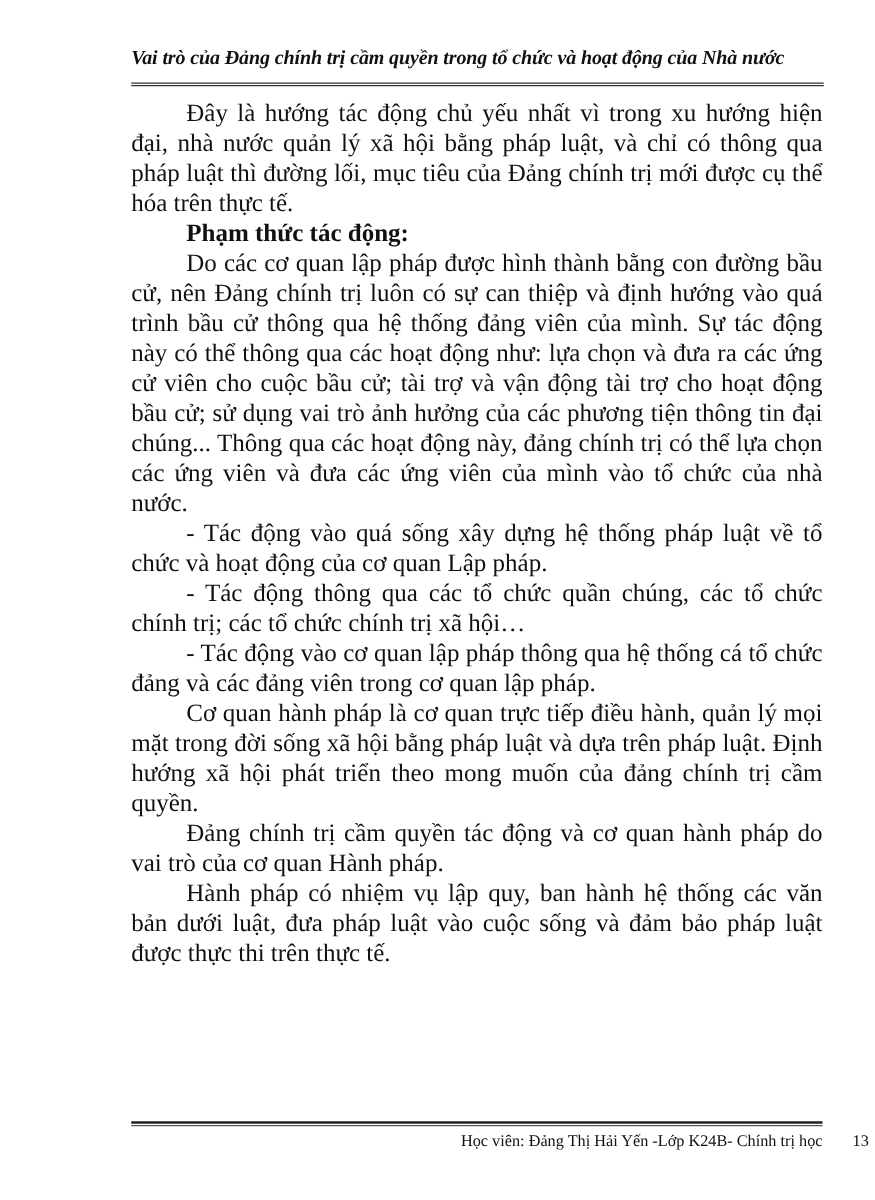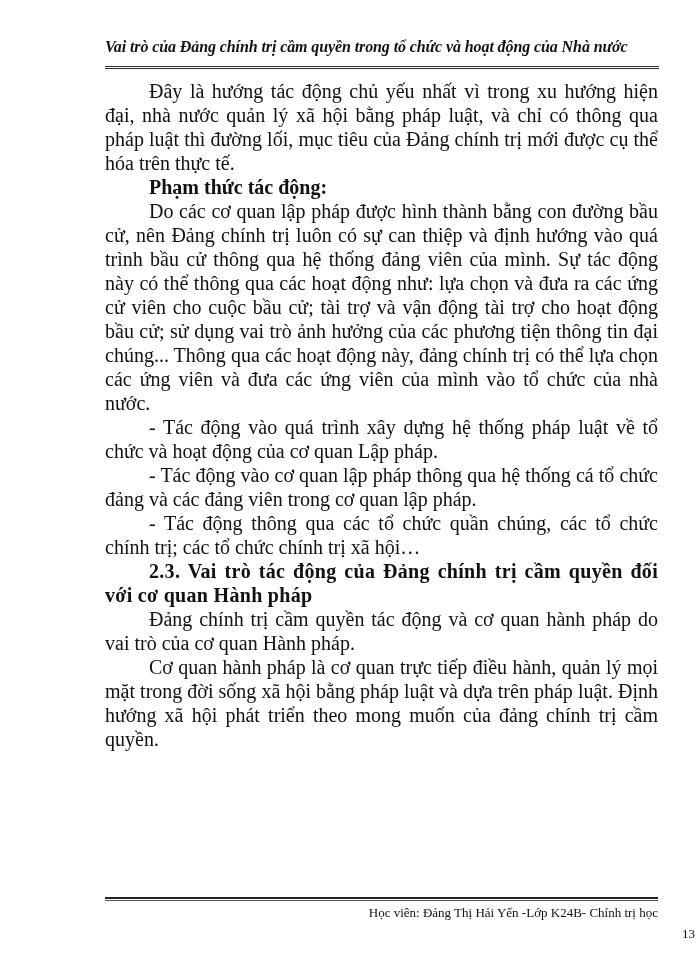--- a/index.html
+++ b/index.html
@@ -13,37 +13,37 @@
   .body { position:absolute; left:105px; top:79px; width:553px;
           font-size:20px; line-height:24px; text-align:justify; }
   .body p { margin:0; text-indent:44px; }
   .body p.bold { font-weight:bold; }
   .body p.heading { font-weight:bold; letter-spacing:0.3px; }
   .footer-rule { position:absolute; left:105px; top:897px; width:553px; height:4px;
                  border-top:2px solid #222; border-bottom:1px solid #555; box-sizing:border-box; }
   .footer { position:absolute; left:105px; top:905px; width:590px; font-size:13px;
             white-space:nowrap; }
   .footer-text { position:absolute; right:37px; top:0; }
-  .page-num { position:absolute; right:0; top:0;margin-top:21px; }
+  .page-num { position:absolute; right:0; top:0; }
 </style>
 </head>
 <body>
 
 <div class="header">Vai trò của Đảng chính trị cầm quyền trong tổ chức và hoạt động của Nhà nước</div>
 <div class="header-rule"></div>
 
 <div class="body">
   <p>Đây là hướng tác động chủ yếu nhất vì trong xu hướng hiện đại, nhà nước quản lý xã hội bằng pháp luật, và chỉ có thông qua pháp luật thì đường lối, mục tiêu của Đảng chính trị mới được cụ thể hóa trên thực tế.</p>
   <p class="bold">Phạm thức tác động:</p>
   <p>Do các cơ quan lập pháp được hình thành bằng con đường bầu cử, nên Đảng chính trị luôn có sự can thiệp và định hướng vào quá trình bầu cử thông qua hệ thống đảng viên của mình. Sự tác động này có thể thông qua các hoạt động như: lựa chọn và đưa ra các ứng cử viên cho cuộc bầu cử; tài trợ và vận động tài trợ cho hoạt động bầu cử; sử dụng vai trò ảnh hưởng của các phương tiện thông tin đại chúng... Thông qua các hoạt động này, đảng chính trị có thể lựa chọn các ứng viên và đưa các ứng viên của mình vào tổ chức của nhà nước.</p>
-  <p>- Tác động vào quá trình xây dựng hệ thống pháp luật về tổ chức và hoạt động của cơ quan Lập pháp.</p>
+  <p>- Tác động vào quá sống xây dựng hệ thống pháp luật về tổ chức và hoạt động của cơ quan Lập pháp.</p>
+  <p>- Tác động thông qua các tổ chức quần chúng, các tổ chức chính trị; các tổ chức chính trị xã hội…</p>
   <p>- Tác động vào cơ quan lập pháp thông qua hệ thống cá tổ chức đảng và các đảng viên trong cơ quan lập pháp.</p>
-  <p>- Tác động thông qua các tổ chức quần chúng, các tổ chức chính trị; các tổ chức chính trị xã hội…</p>
-  <p class="heading">2.3. Vai trò tác động của Đảng chính trị cầm quyền đối với cơ quan Hành pháp</p>
+  <p>Cơ quan hành pháp là cơ quan trực tiếp điều hành, quản lý mọi mặt trong đời sống xã hội bằng pháp luật và dựa trên pháp luật. Định hướng xã hội phát triển theo mong muốn của đảng chính trị cầm quyền.</p>
   <p>Đảng chính trị cầm quyền tác động và cơ quan hành pháp do vai trò của cơ quan Hành pháp.</p>
-  <p>Cơ quan hành pháp là cơ quan trực tiếp điều hành, quản lý mọi mặt trong đời sống xã hội bằng pháp luật và dựa trên pháp luật. Định hướng xã hội phát triển theo mong muốn của đảng chính trị cầm quyền.</p>
+  <p>Hành pháp có nhiệm vụ lập quy, ban hành hệ thống các văn bản dưới luật, đưa pháp luật vào cuộc sống và đảm bảo pháp luật được thực thi trên thực tế.</p>
 </div>
 
 <div class="footer-rule"></div>
 <div class="footer">
   <span class="footer-text">Học viên:  Đảng Thị Hải Yến -Lớp K24B- Chính trị học</span>
   <span class="page-num">13</span>
 </div>
 
 </body></html>

